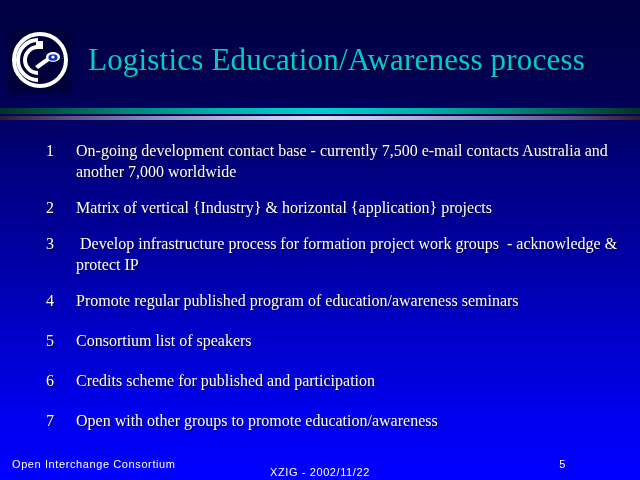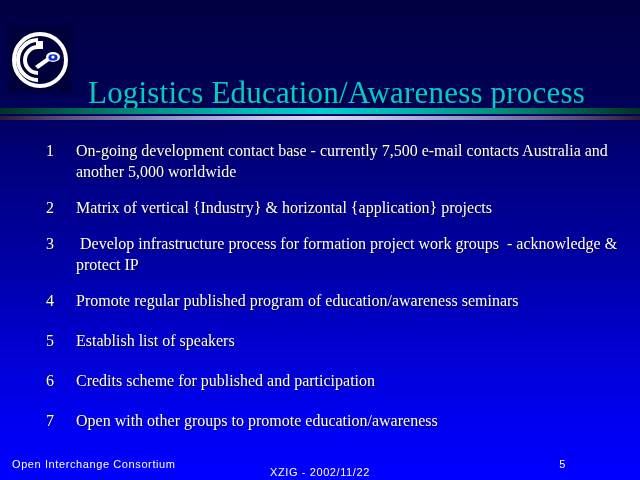--- a/index.html
+++ b/index.html
@@ -54,21 +54,20 @@
     left: 88px;
     top: 41px;
     width: 540px;
     font-family: "Liberation Serif", "DejaVu Serif", serif;
     font-size: 31px;
     line-height: 38px;
     color: #00cccc;
     letter-spacing: 0.2px;
     text-shadow: 3px 3px 0 #000033;
     white-space: nowrap;
-    margin-top: 33px;
   }
 
   
   #rule-teal {
     position: absolute;
     left: 0; top: 108px;
     width: 640px; height: 6px;
     background: linear-gradient(to right,
         #003322 0%, #005544 8%, #008877 20%,
         #00b3aa 35%, #00cfcf 50%, #00b3aa 65%,
@@ -176,41 +175,41 @@
 
   <div id="slide-title">Logistics Education/Awareness process</div>
 
   <div id="rule-teal"></div>
   <div id="rule-lav"></div>
 
   <div id="body-list">
 
     <div class="bullet-row" id="row-1">
       <span class="bullet-num">1</span>
-      <span class="bullet-text">On-going development contact base - currently 7,500 e-mail contacts Australia and another 5,000 worldwide</span>
+      <span class="bullet-text">On-going development contact base - currently 7,500 e-mail contacts Australia and another 7,000 worldwide</span>
     </div>
 
     <div class="bullet-row" id="row-2">
       <span class="bullet-num">2</span>
       <span class="bullet-text">Matrix of vertical {Industry} &amp; horizontal {application} projects</span>
     </div>
 
     <div class="bullet-row" id="row-3">
       <span class="bullet-num">3</span>
       <span class="bullet-text"> Develop infrastructure process for formation project work groups  - acknowledge &amp; protect IP</span>
     </div>
 
     <div class="bullet-row" id="row-4">
       <span class="bullet-num">4</span>
       <span class="bullet-text">Promote regular published program of education/awareness seminars</span>
     </div>
 
     <div class="bullet-row" id="row-5">
       <span class="bullet-num">5</span>
-      <span class="bullet-text">Establish list of speakers</span>
+      <span class="bullet-text">Consortium list of speakers</span>
     </div>
 
     <div class="bullet-row" id="row-6">
       <span class="bullet-num">6</span>
       <span class="bullet-text">Credits scheme for published and participation</span>
     </div>
 
     <div class="bullet-row" id="row-7">
       <span class="bullet-num">7</span>
       <span class="bullet-text">Open with other groups to promote education/awareness</span>

